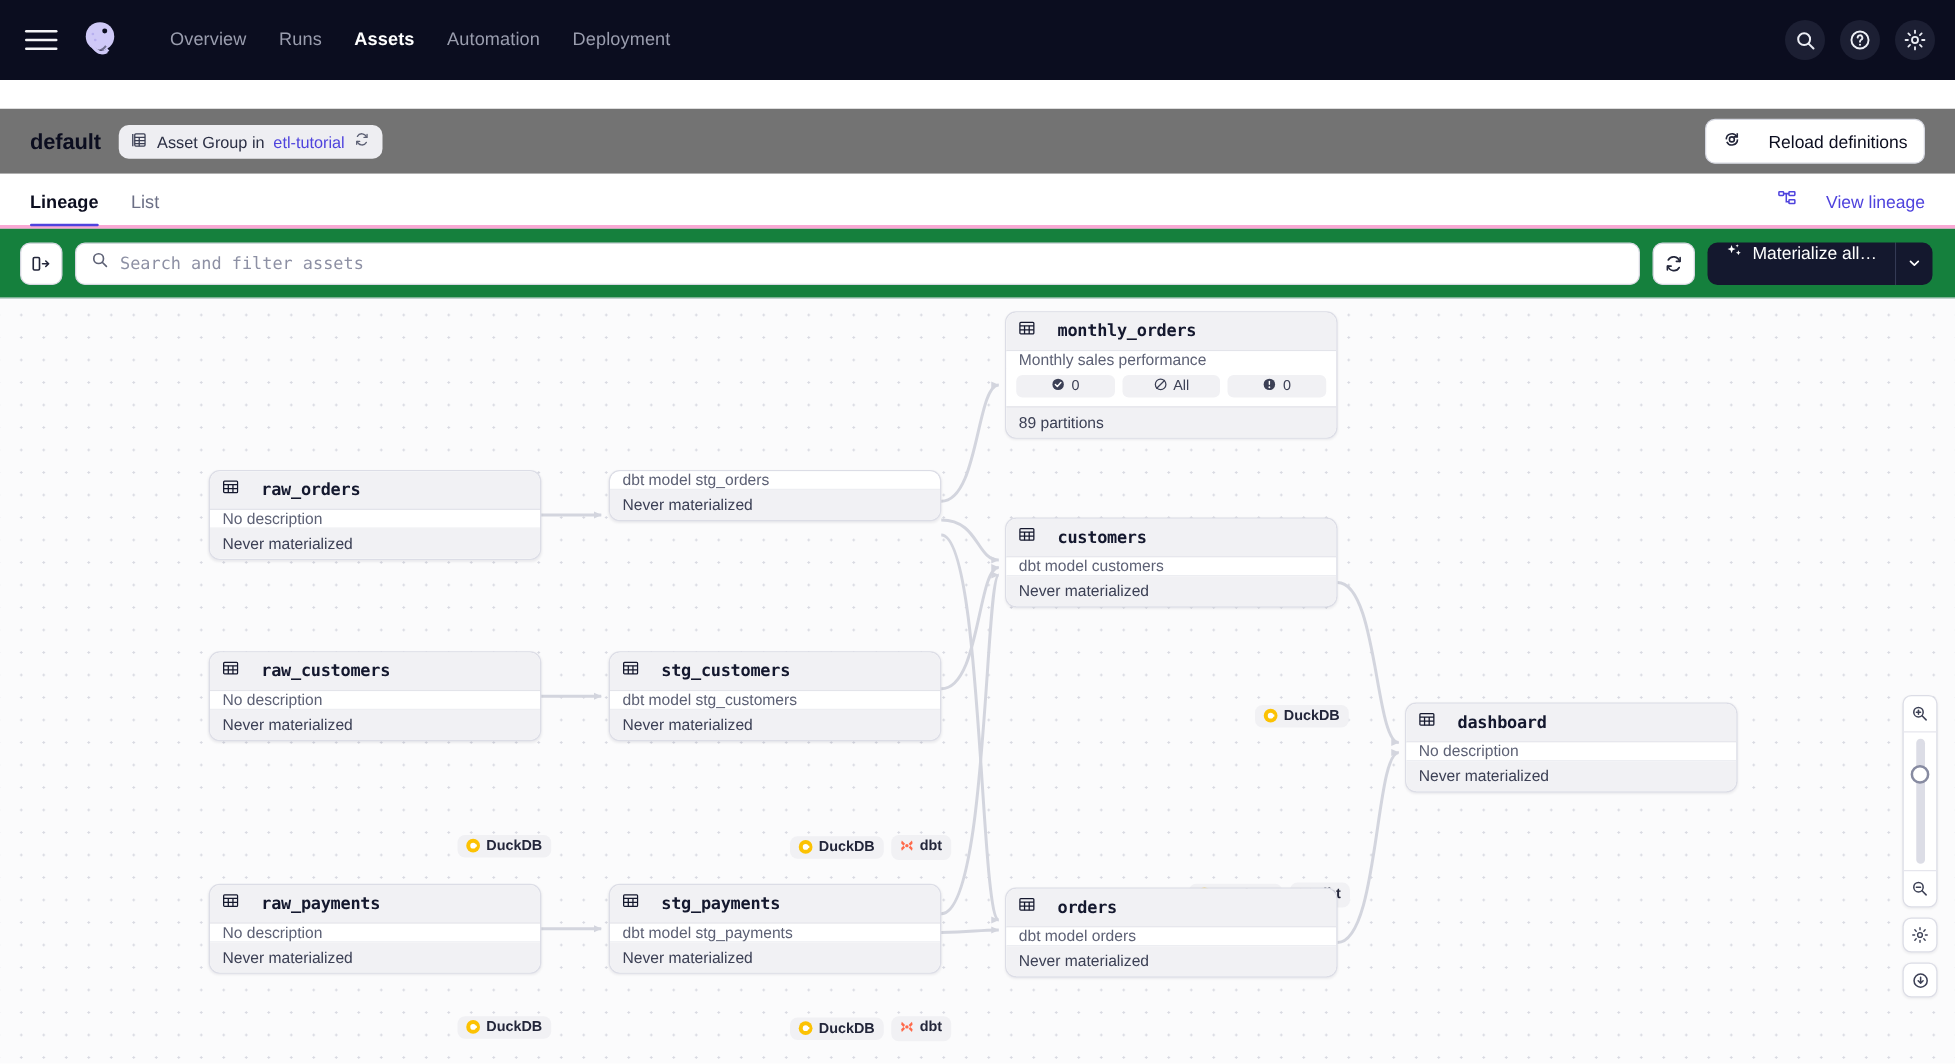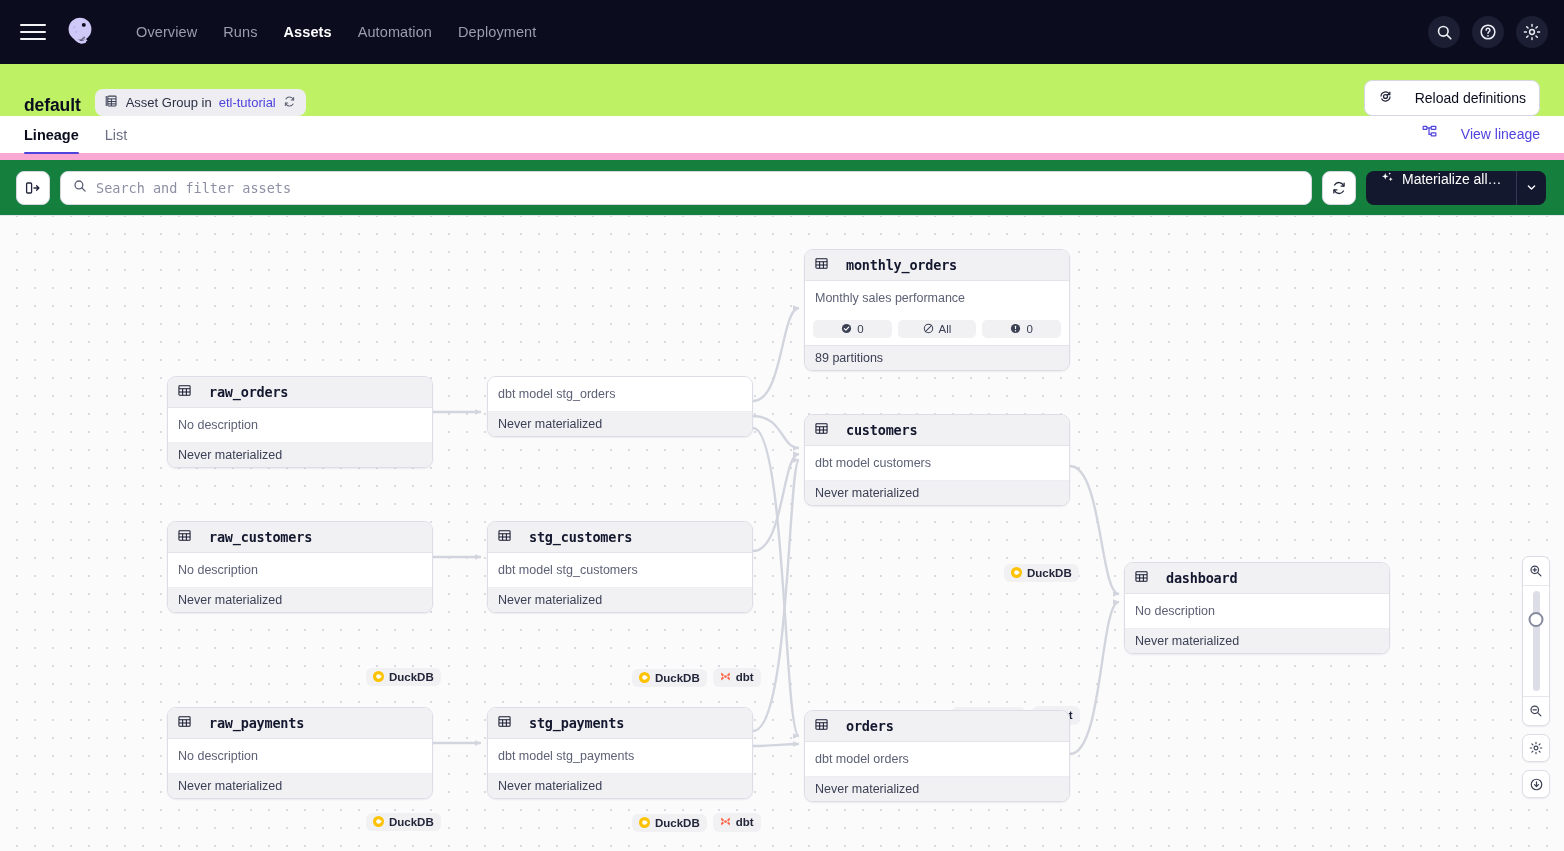--- a/index.html
+++ b/index.html
@@ -28,41 +28,41 @@
   .nav-item.active { color:#ffffff; font-weight: 700; }
   .nav-right { margin-left:auto; display:flex; align-items:center; gap: 12px; }
   .nav-circle {
     width: 32px; height:32px; border-radius: 50%;
     background:#1c1f33; display:flex; align-items:center; justify-content:center;
     cursor:pointer;
   }
 
   
   .page-header {
-    height: 52px; display:flex; align-items:flex-end; padding: 0 24px;
-    background:#bef264; position:relative;
+    height: 52px; display:flex; align-items:center; padding: 0 24px;
+    background:#737373; position:relative;margin-top:23px;
   }
   .page-title { font-size: 17.5px; font-weight: 700; color: #0b0d1f; letter-spacing: -.1px; }
   .group-chip {
     margin-left: 14px; display:flex; align-items:center; gap:7px;
     background: #eeeef2; border-radius: 8px; padding: 5px 10px;
     font-size: 13px; color:#2b2f44; cursor:pointer;
   }
   .group-chip .link { color: #4f43dd; }
   .reload-btn {
     margin-left:auto; display:flex; align-items:center; gap:22px;
     border:1px solid #d5d7e0; border-radius: 8px; background:#fff;
     padding: 8px 13px; font-size: 14px; color:#0b0d1f; cursor:pointer;
     font-family: inherit;
   }
 
   
   .tabbar {
     height: 44px; display:flex; align-items:flex-end; padding: 0 24px;
-    border-bottom: 7px solid #f9a8d4; background:#fff; position:relative;
+    border-bottom: 3px solid #f9a8d4; background:#fff; position:relative;
   }
   .tab {
     font-size: 14.5px; color:#6b6f85; padding: 0 0 10px 0; margin-right: 26px;
     cursor:pointer; position:relative;
   }
   .tab.active { color:#0b0d1f; font-weight:700; }
   .tab.active:after {
     content:""; position:absolute; left:0; right:0; bottom:-1px; height:2.5px;
     background:#4f43dd; border-radius: 2px;
   }
@@ -128,21 +128,21 @@
   .node-head {
     background:#f1f1f4; padding: 6px 10px;
     display:flex; align-items:center; gap: 18px;
     border-bottom:1px solid #e3e4ea;
   }
   .node-name {
     font-family:"DejaVu Sans Mono", monospace; font-size: 13.5px;
     color:#14182e; font-weight: 700; letter-spacing: -.2px;
   }
   .node-desc {
-    padding: 10px 10px; font-size: 12.5px; color:#5d6175;
+    padding: 0 10px; font-size: 12.5px; color:#5d6175;
     background:#fff; border-bottom:1px solid #edeef2;
   }
   .node-status {
     padding: 5px 10px; font-size: 12.5px; color:#3c4055; background:#f1f1f4;
   }
   .node-partitions {
     padding: 5px 10px; font-size: 12.5px; color:#3c4055;
     background:#f1f1f4; border-top:1px solid #e3e4ea;
   }
   .badge-row {

